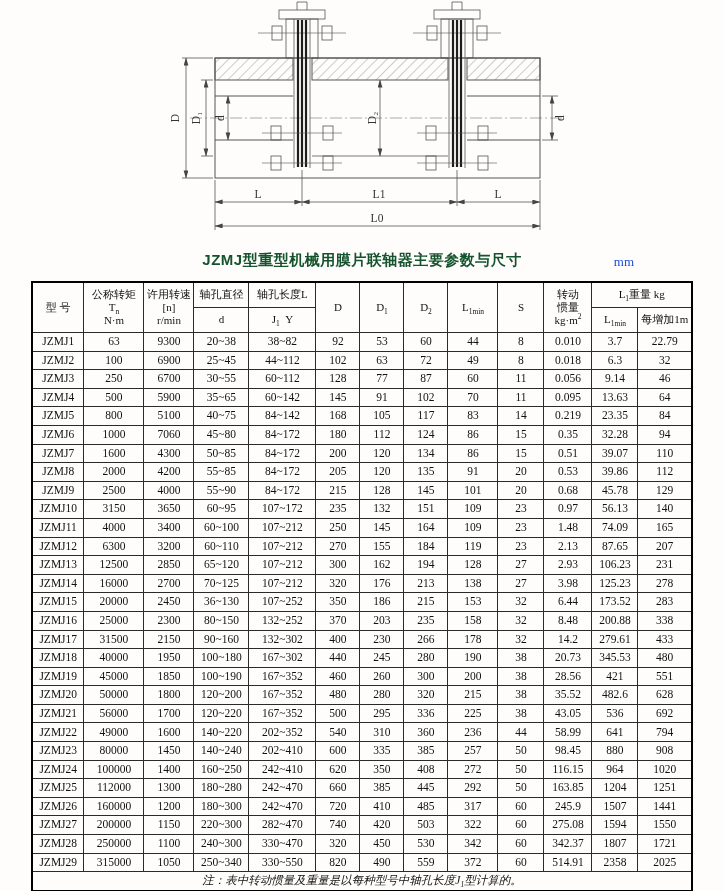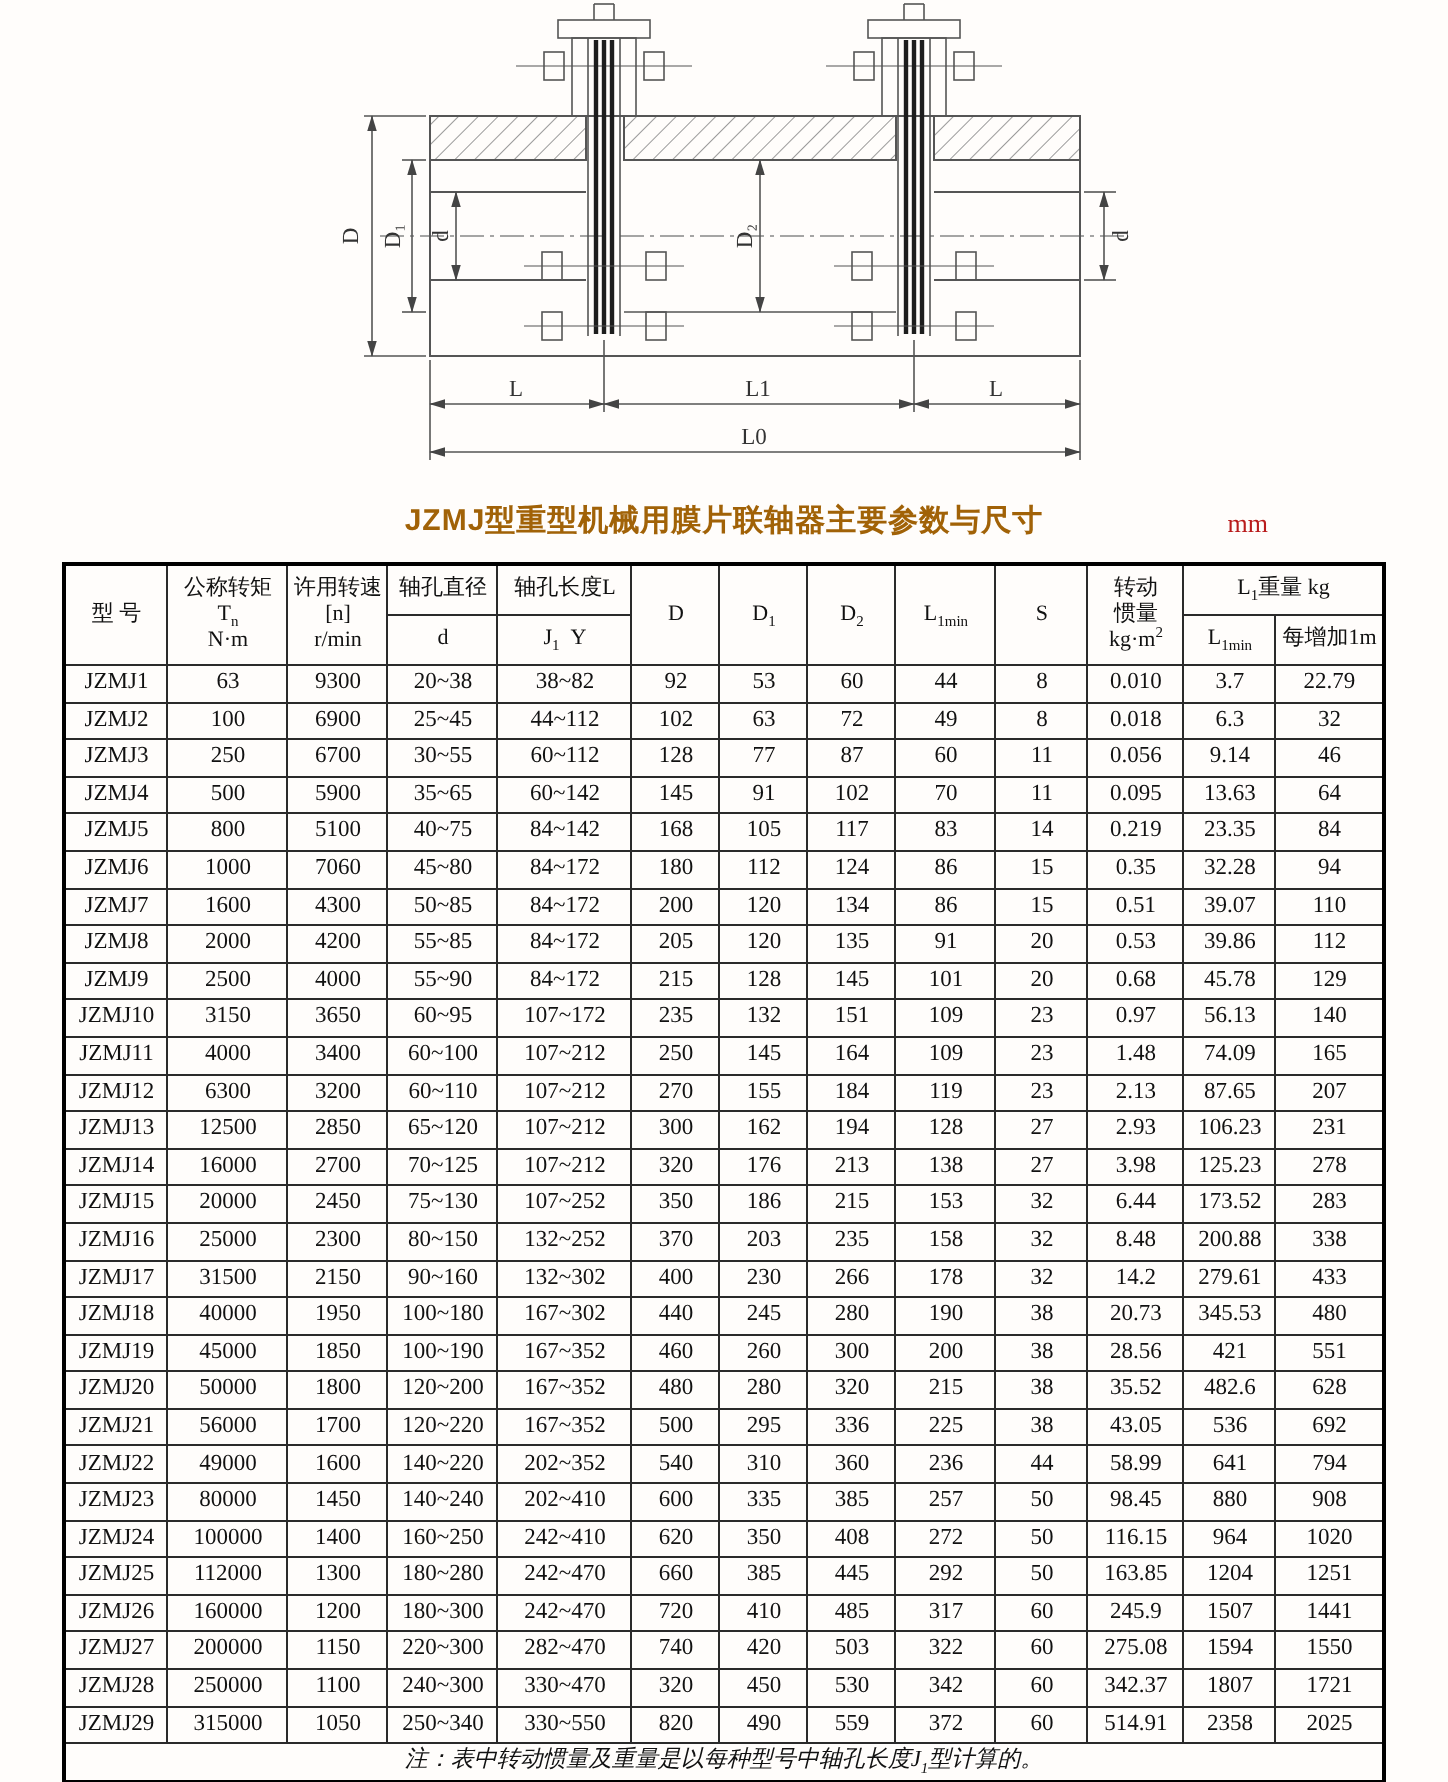--- a/index.html
+++ b/index.html
@@ -6,25 +6,25 @@
   body{
     width:724px;height:891px;overflow:hidden;
     background:#fffdfb;color:#111;
     font-family:"Liberation Serif","DejaVu Serif",serif;
   }
   .sheet{width:724px;height:891px;position:relative;}
   .drawing-wrap{width:724px;height:248px;}
   .title-row{position:relative;text-align:center;padding:3px 0 6px 0;height:24px;}
   .title{
     font-family:"Liberation Sans","DejaVu Sans",sans-serif;
-    font-weight:bold;font-size:15px;letter-spacing:0.5px;color:#a16207;
+    font-weight:bold;font-size:15px;letter-spacing:0.5px;color:#14532d;
   }
   .unit{
     position:absolute;right:90px;top:6px;
-    font-size:13px;color:#b91c1c;
+    font-size:13px;color:#1d4ed8;
   }
   table.spec{
     margin:0 auto;border-collapse:collapse;table-layout:fixed;width:660px;
     border:2px solid #000;
   }
   table.spec th, table.spec td{
     border:1px solid #2a2a2a;text-align:center;vertical-align:middle;
     font-weight:normal;overflow:hidden;white-space:nowrap;
   }
   table.spec th{font-size:11px;line-height:1.2;padding:1px 0;height:22px;}
@@ -384,21 +384,21 @@
           <td>138</td>
           <td>27</td>
           <td>3.98</td>
           <td>125.23</td>
           <td>278</td>
         </tr>
         <tr>
           <td>JZMJ15</td>
           <td>20000</td>
           <td>2450</td>
-          <td>75~130</td>
+          <td>36~130</td>
           <td>107~252</td>
           <td>350</td>
           <td>186</td>
           <td>215</td>
           <td>153</td>
           <td>32</td>
           <td>6.44</td>
           <td>173.52</td>
           <td>283</td>
         </tr>

